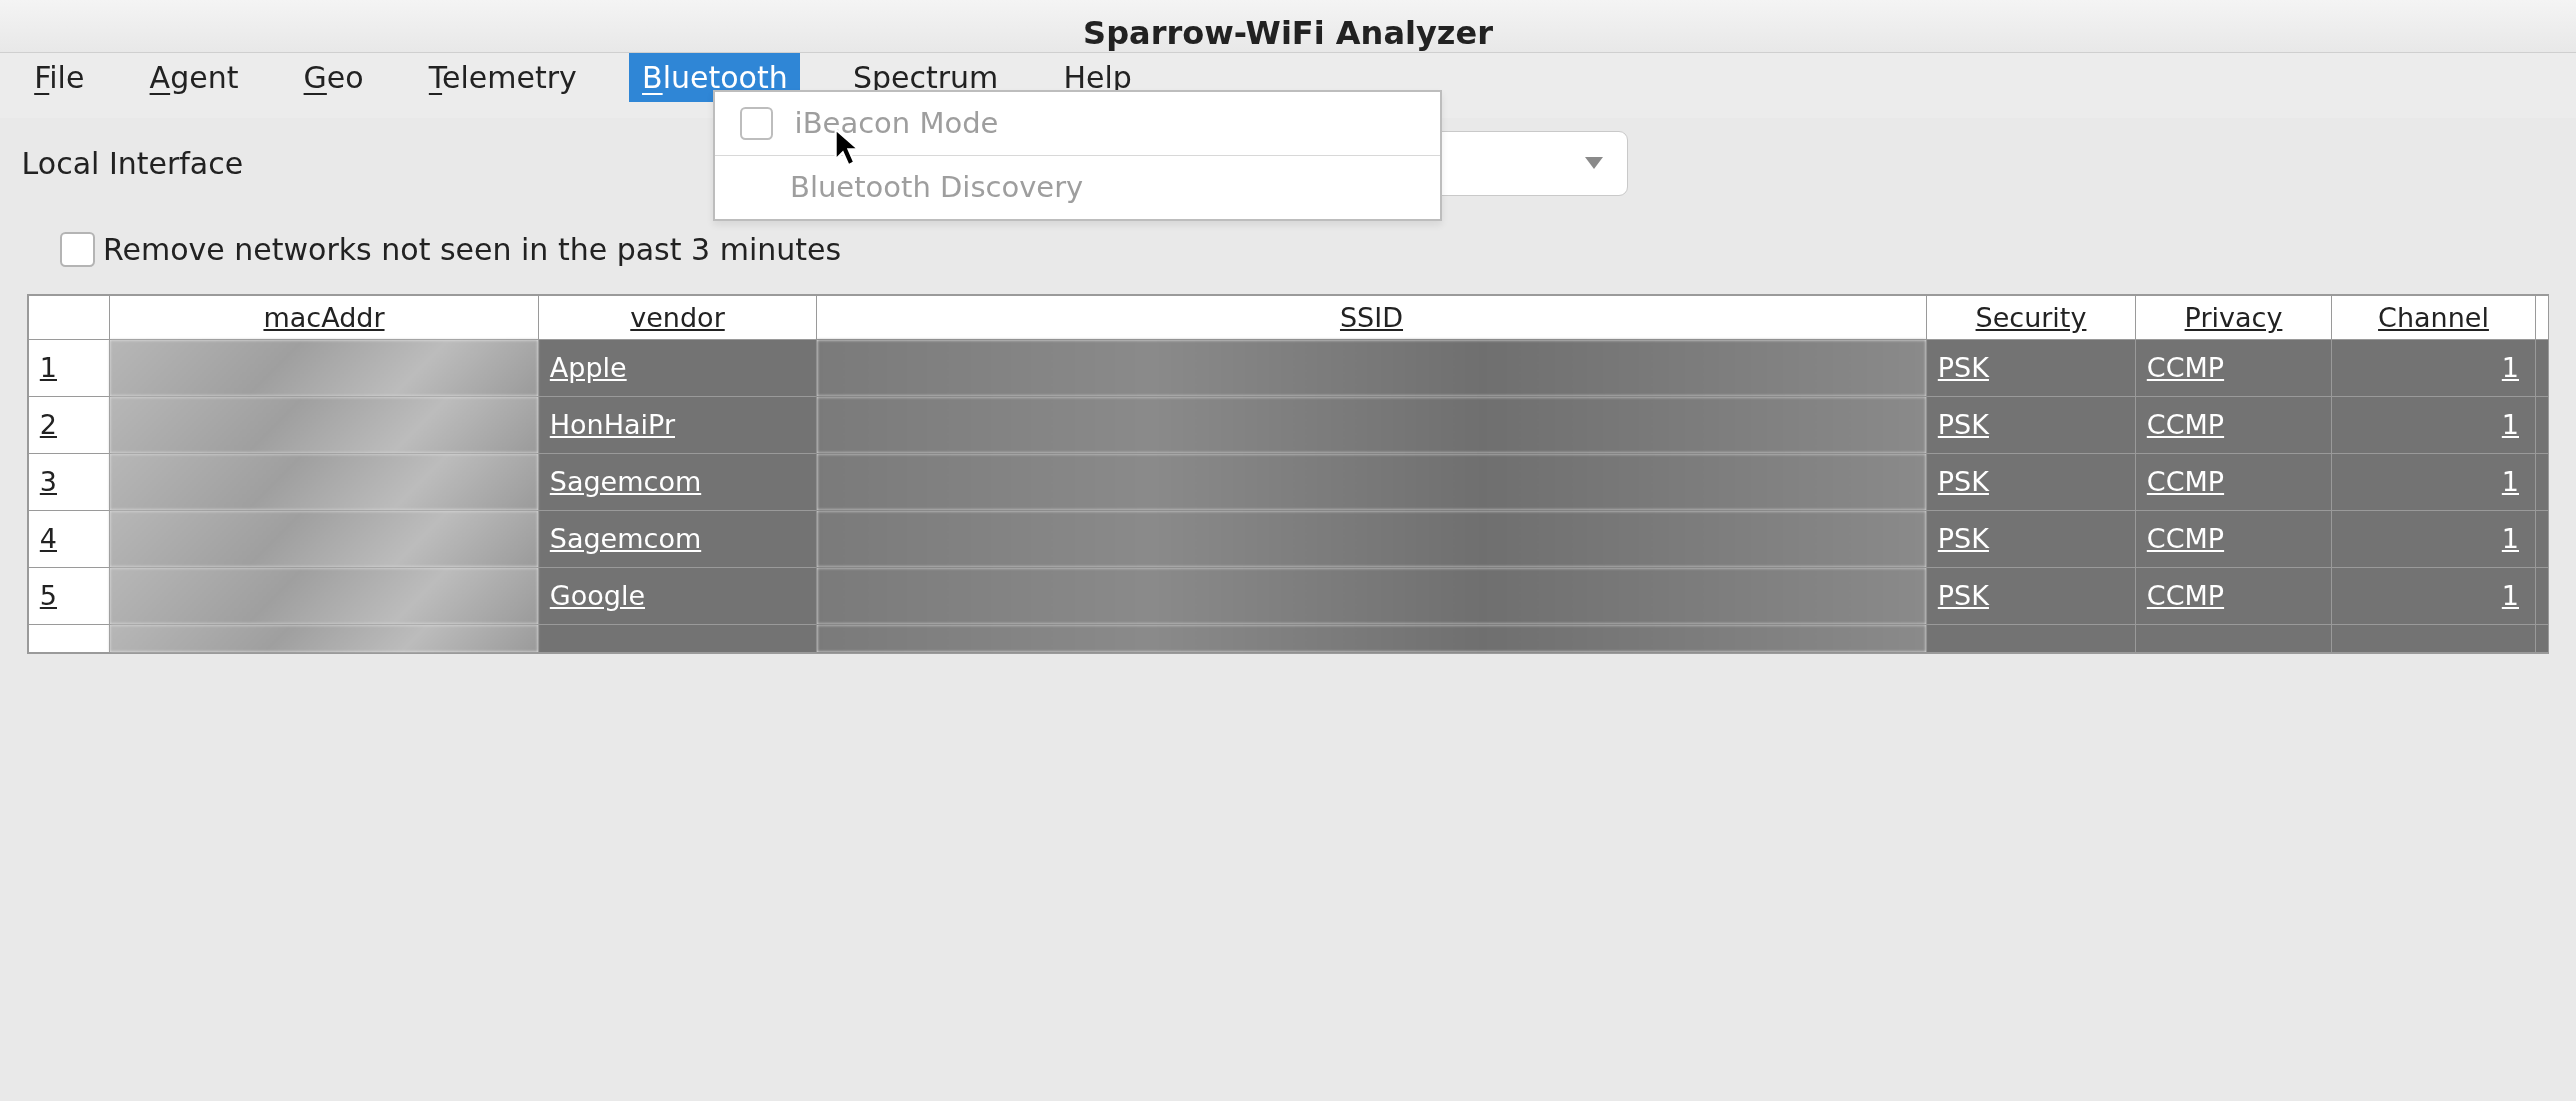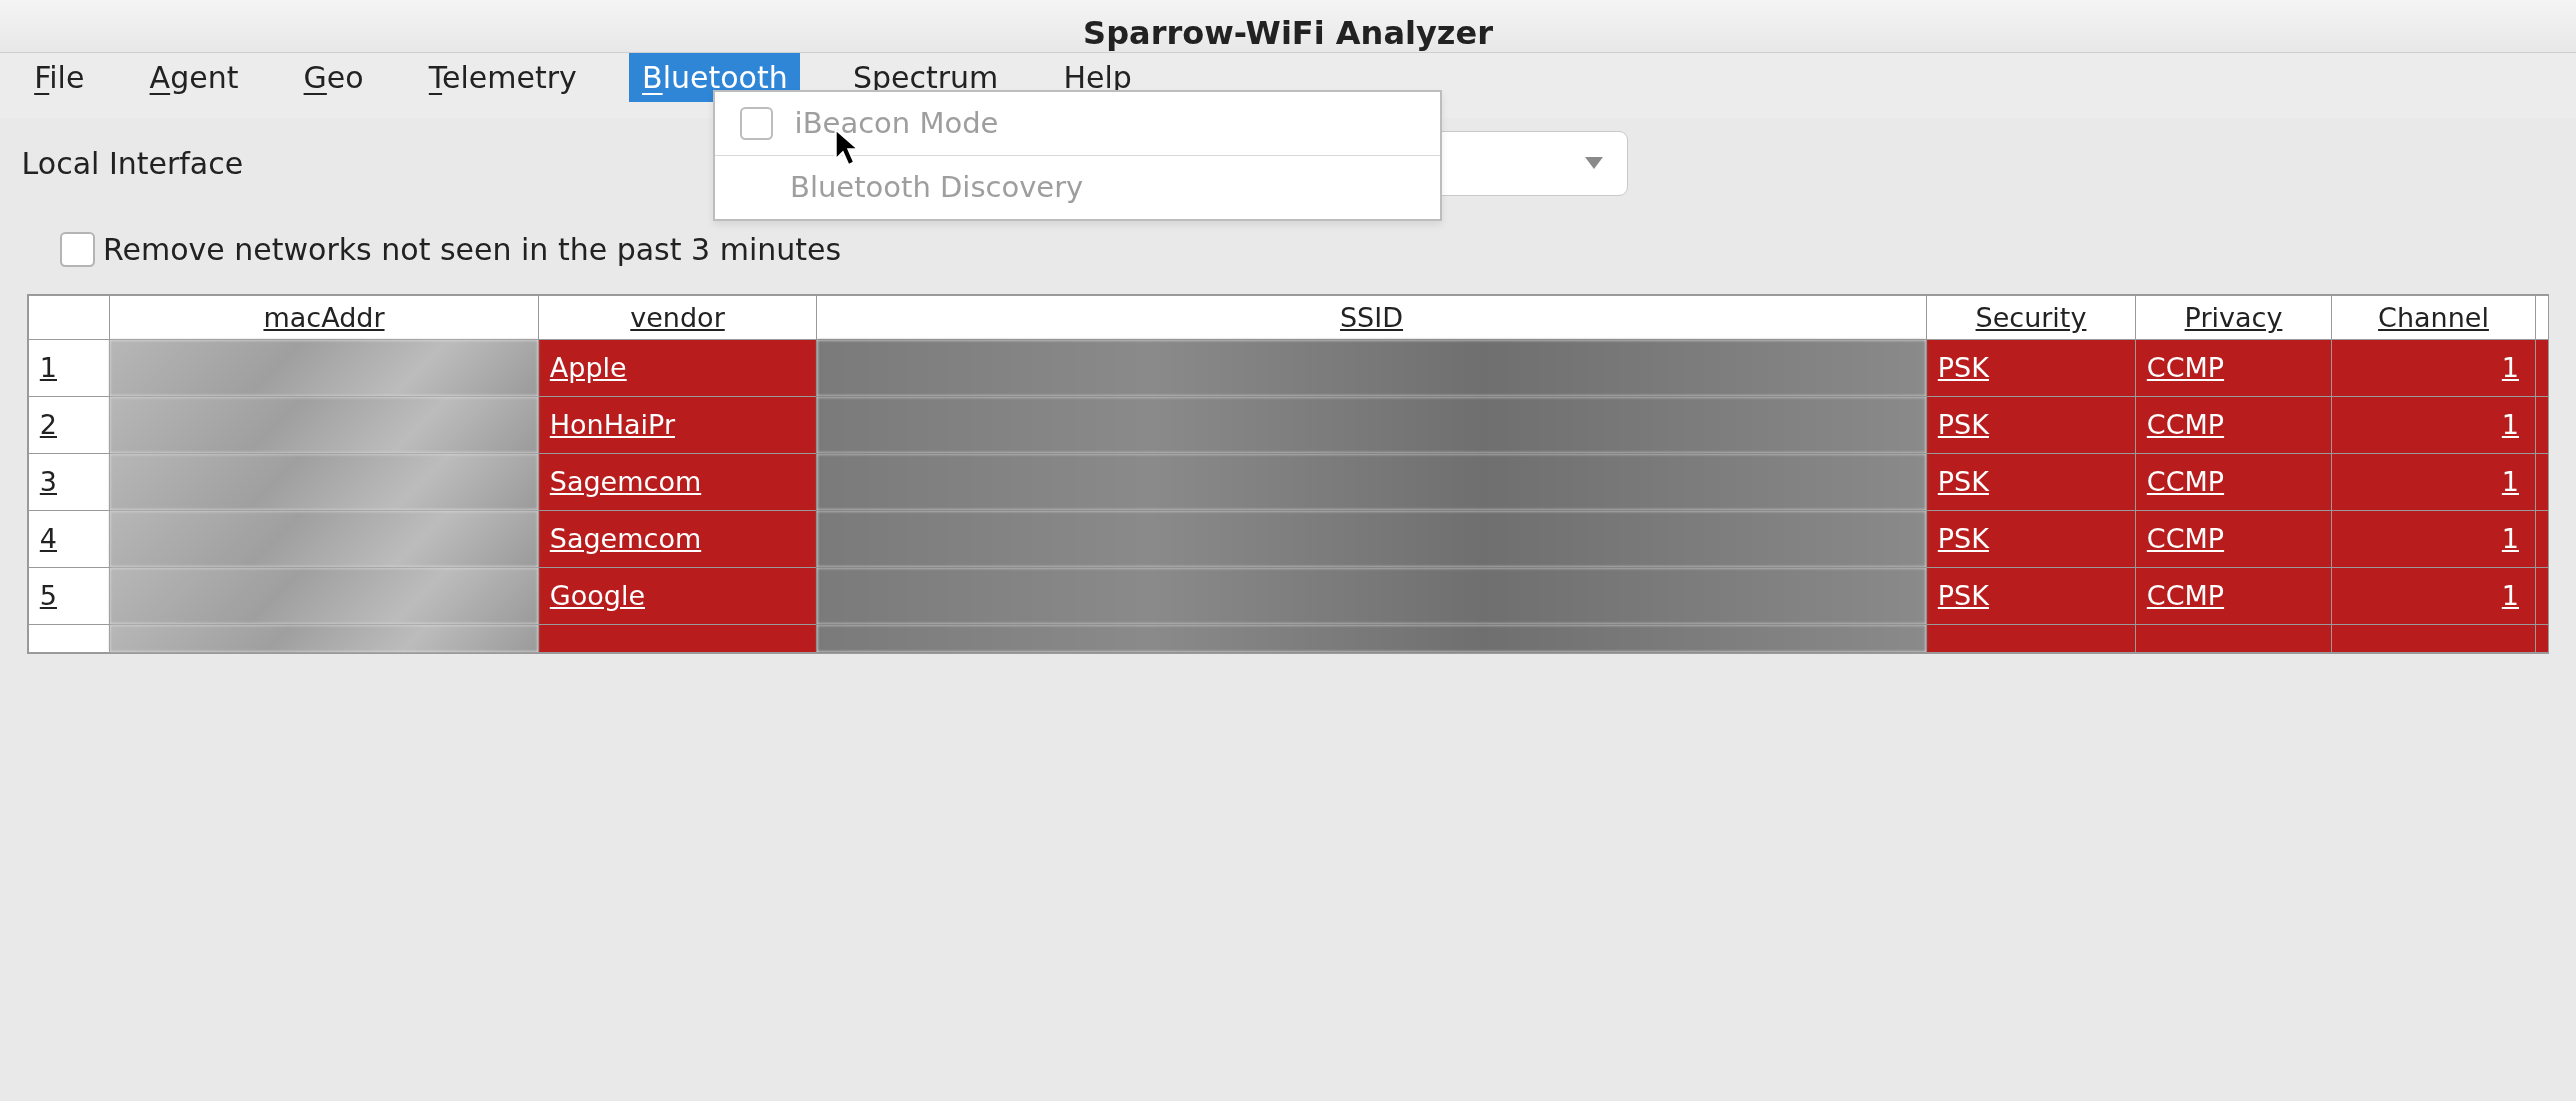--- a/index.html
+++ b/index.html
@@ -162,21 +162,21 @@
     text-align: center;
     height: 43px;
   }
   td.row-idx {
     background: #ffffff;
     text-align: left;
     font-size: 27px;
     color: #222;
   }
   td.data {
-    background: #b91c1c;
+    background: #737373;
     color: #ffffff;
     text-align: left;
   }
   td.data.num { text-align: right; padding-right: 16px; }
   td.blurred {
     background: linear-gradient(135deg, #b7b7b7, #9f9f9f 40%, #bcbcbc 70%, #9a9a9a);
     filter: blur(1.8px);
   }
   td.blurred.ssid {
     background: linear-gradient(90deg, #7a7a7a, #8a8a8a 30%, #6f6f6f 60%, #8a8a8a);

